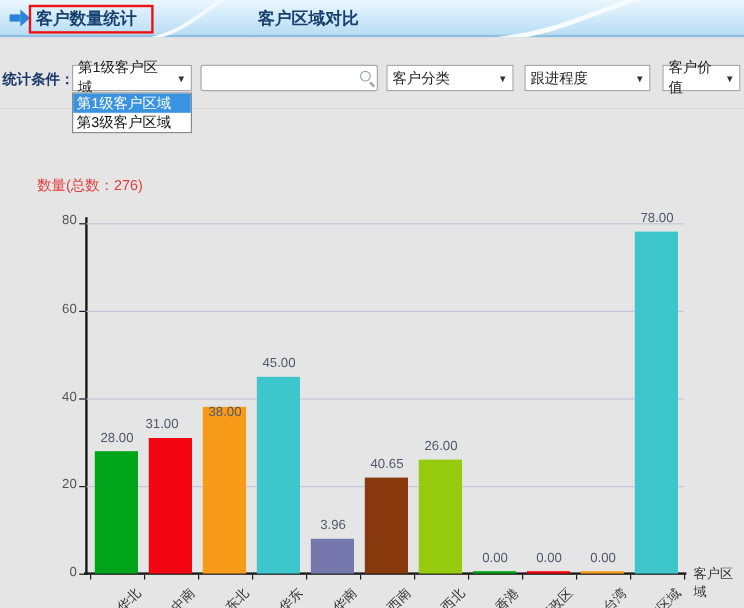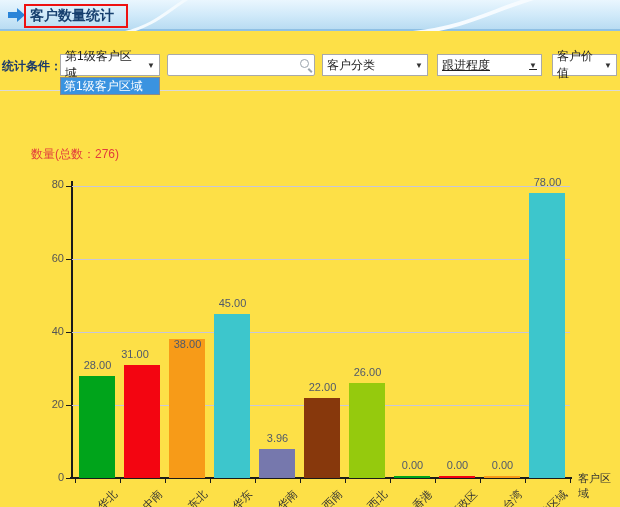--- a/index.html
+++ b/index.html
@@ -1,18 +1,18 @@
 <!DOCTYPE html>
 <html><head>
 <meta charset="utf-8">
 <style>
   * { margin:0; padding:0; box-sizing:border-box; }
   html,body { width:620px; height:507px; }
   body { font-family:"Liberation Sans","DejaVu Sans",sans-serif; background:#fff; }
-  #stage { position:relative; width:620px; height:507px; overflow:hidden; background:#fde047; }
+  #stage { position:relative; width:620px; height:507px; overflow:hidden; background:#e5e5e5; }
 
   
   .tabbar { position:absolute; left:0; top:0; width:620px; height:31px;
             background:linear-gradient(to bottom,#eaf6fe 0%,#cfe9f9 55%,#b9dcf2 100%);
             border-bottom:2px solid #8fc0e4; }
   .swoosh { position:absolute; left:0; top:0; pointer-events:none; }
   .tab-arrow { position:absolute; left:8px; top:12px; width:9px; height:6px; background:#2a84d8; }
   .tab-arrow:after { content:""; position:absolute; left:9px; top:-4px; border-left:8px solid #2a84d8;
             border-top:7px solid transparent; border-bottom:7px solid transparent; }
   .tab { position:absolute; top:0; height:31px; display:flex; align-items:center;
@@ -67,53 +67,57 @@
   <div class="tabbar">
     <svg class="swoosh" width="620" height="31" viewBox="0 0 620 31">
       <path d="M123,33 C155,26 168,10 190,-3" stroke="#f3fafe" stroke-width="3" fill="none"></path>
       <path d="M413,33 C468,27 492,10 537,-3" stroke="#f6fbff" stroke-width="4" fill="none"></path>
     </svg>
     <span class="tab-arrow"></span>
     <div class="tab tab1">
       <span>客户数量统计</span>
     </div>
     <div class="red-box"></div>
+    <div class="tab tab2">
+      <span>客户区域对比</span>
+    </div>
   </div>
 
   <span class="filter-label">统计条件：</span>
 
   <div class="ctrl" style="left:60px;width:100px;">
     <span>第1级客户区域</span>
     <span class="caret">▼</span>
   </div>
 
   <div class="search-wrap">
     <input type="text" placeholder="" style="">
     <span class="mag"></span>
   </div>
 
   <div class="ctrl" style="left:322px;width:106px;">
     <span>客户分类</span>
     <span class="caret">▼</span>
   </div>
 
-  <div class="ctrl" style="left:437px;width:105px;text-decoration:underline;">
+  <div class="ctrl" style="left:437px;width:105px;">
     <span>跟进程度</span>
     <span class="caret">▼</span>
   </div>
 
   <div class="ctrl" style="left:552px;width:65px;">
     <span>客户价值</span>
     <span class="caret">▼</span>
   </div>
 
   <div class="divider"></div>
 
   <div class="dd-list" id="dd-list">
       <div class="dd-item sel" style="background: rgb(58, 147, 224);">第1级客户区域</div>
+      <div class="dd-item">第3级客户区域</div>
     </div>
 
   <span class="chart-title">数量(总数：276)</span>
   <div id="chart">
     <div class="y-axis"></div>
     <div class="x-axis"></div>
     <span class="axis-title">客户区域</span>
   <div class="y-tick" style="left: 66px; top: 478px;"></div>
       <div class="y-tick-label" style="left: 36px; top: 471px; width: 28px;">0</div>
       <div class="gridline" style="left: 72px; top: 405px; width: 498px;"></div>
@@ -149,21 +153,21 @@
       <div class="bar" style="left: 169px; top: 339px; width: 36px; height: 139px; background: rgb(247, 155, 24);"></div>
       <div class="bar-value" style="left: 162.5px; top: 322px; width: 50px; margin-top: 16px;">38.00</div>
       <div class="xlabel" style="left: 199.5px; top: 487px;">东北</div>
       <div class="bar" style="left: 214px; top: 314px; width: 36px; height: 164px; background: rgb(61, 198, 204);"></div>
       <div class="bar-value" style="left: 207.5px; top: 297px; width: 50px;">45.00</div>
       <div class="xlabel" style="left: 244.5px; top: 487px;">华东</div>
       <div class="bar" style="left: 259px; top: 449px; width: 36px; height: 29px; background: rgb(118, 120, 173);"></div>
       <div class="bar-value" style="left: 252.5px; top: 432px; width: 50px;">3.96</div>
       <div class="xlabel" style="left: 289.5px; top: 487px;">华南</div>
       <div class="bar" style="left: 304px; top: 398px; width: 36px; height: 80px; background: rgb(135, 56, 12);"></div>
-      <div class="bar-value" style="left: 297.5px; top: 381px; width: 50px;">22.00</div>
+      <div class="bar-value" style="left: 297.5px; top: 381px; width: 50px;">40.65</div>
       <div class="xlabel" style="left: 334.5px; top: 487px;">西南</div>
       <div class="bar" style="left: 349px; top: 383px; width: 36px; height: 95px; background: rgb(149, 202, 13);"></div>
       <div class="bar-value" style="left: 342.5px; top: 366px; width: 50px;">26.00</div>
       <div class="xlabel" style="left: 379.5px; top: 487px;">西北</div>
       <div class="bar" style="left: 394px; top: 476px; width: 36px; height: 2px; background: rgb(0, 164, 27);"></div>
       <div class="bar-value" style="left: 387.5px; top: 459px; width: 50px;">0.00</div>
       <div class="xlabel" style="left: 424.5px; top: 487px;">香港</div>
       <div class="bar" style="left: 439px; top: 476px; width: 36px; height: 2px; background: rgb(243, 5, 17);"></div>
       <div class="bar-value" style="left: 432.5px; top: 459px; width: 50px;">0.00</div>
       <div class="xlabel" style="left: 469.5px; top: 487px;">特别行政区</div>

